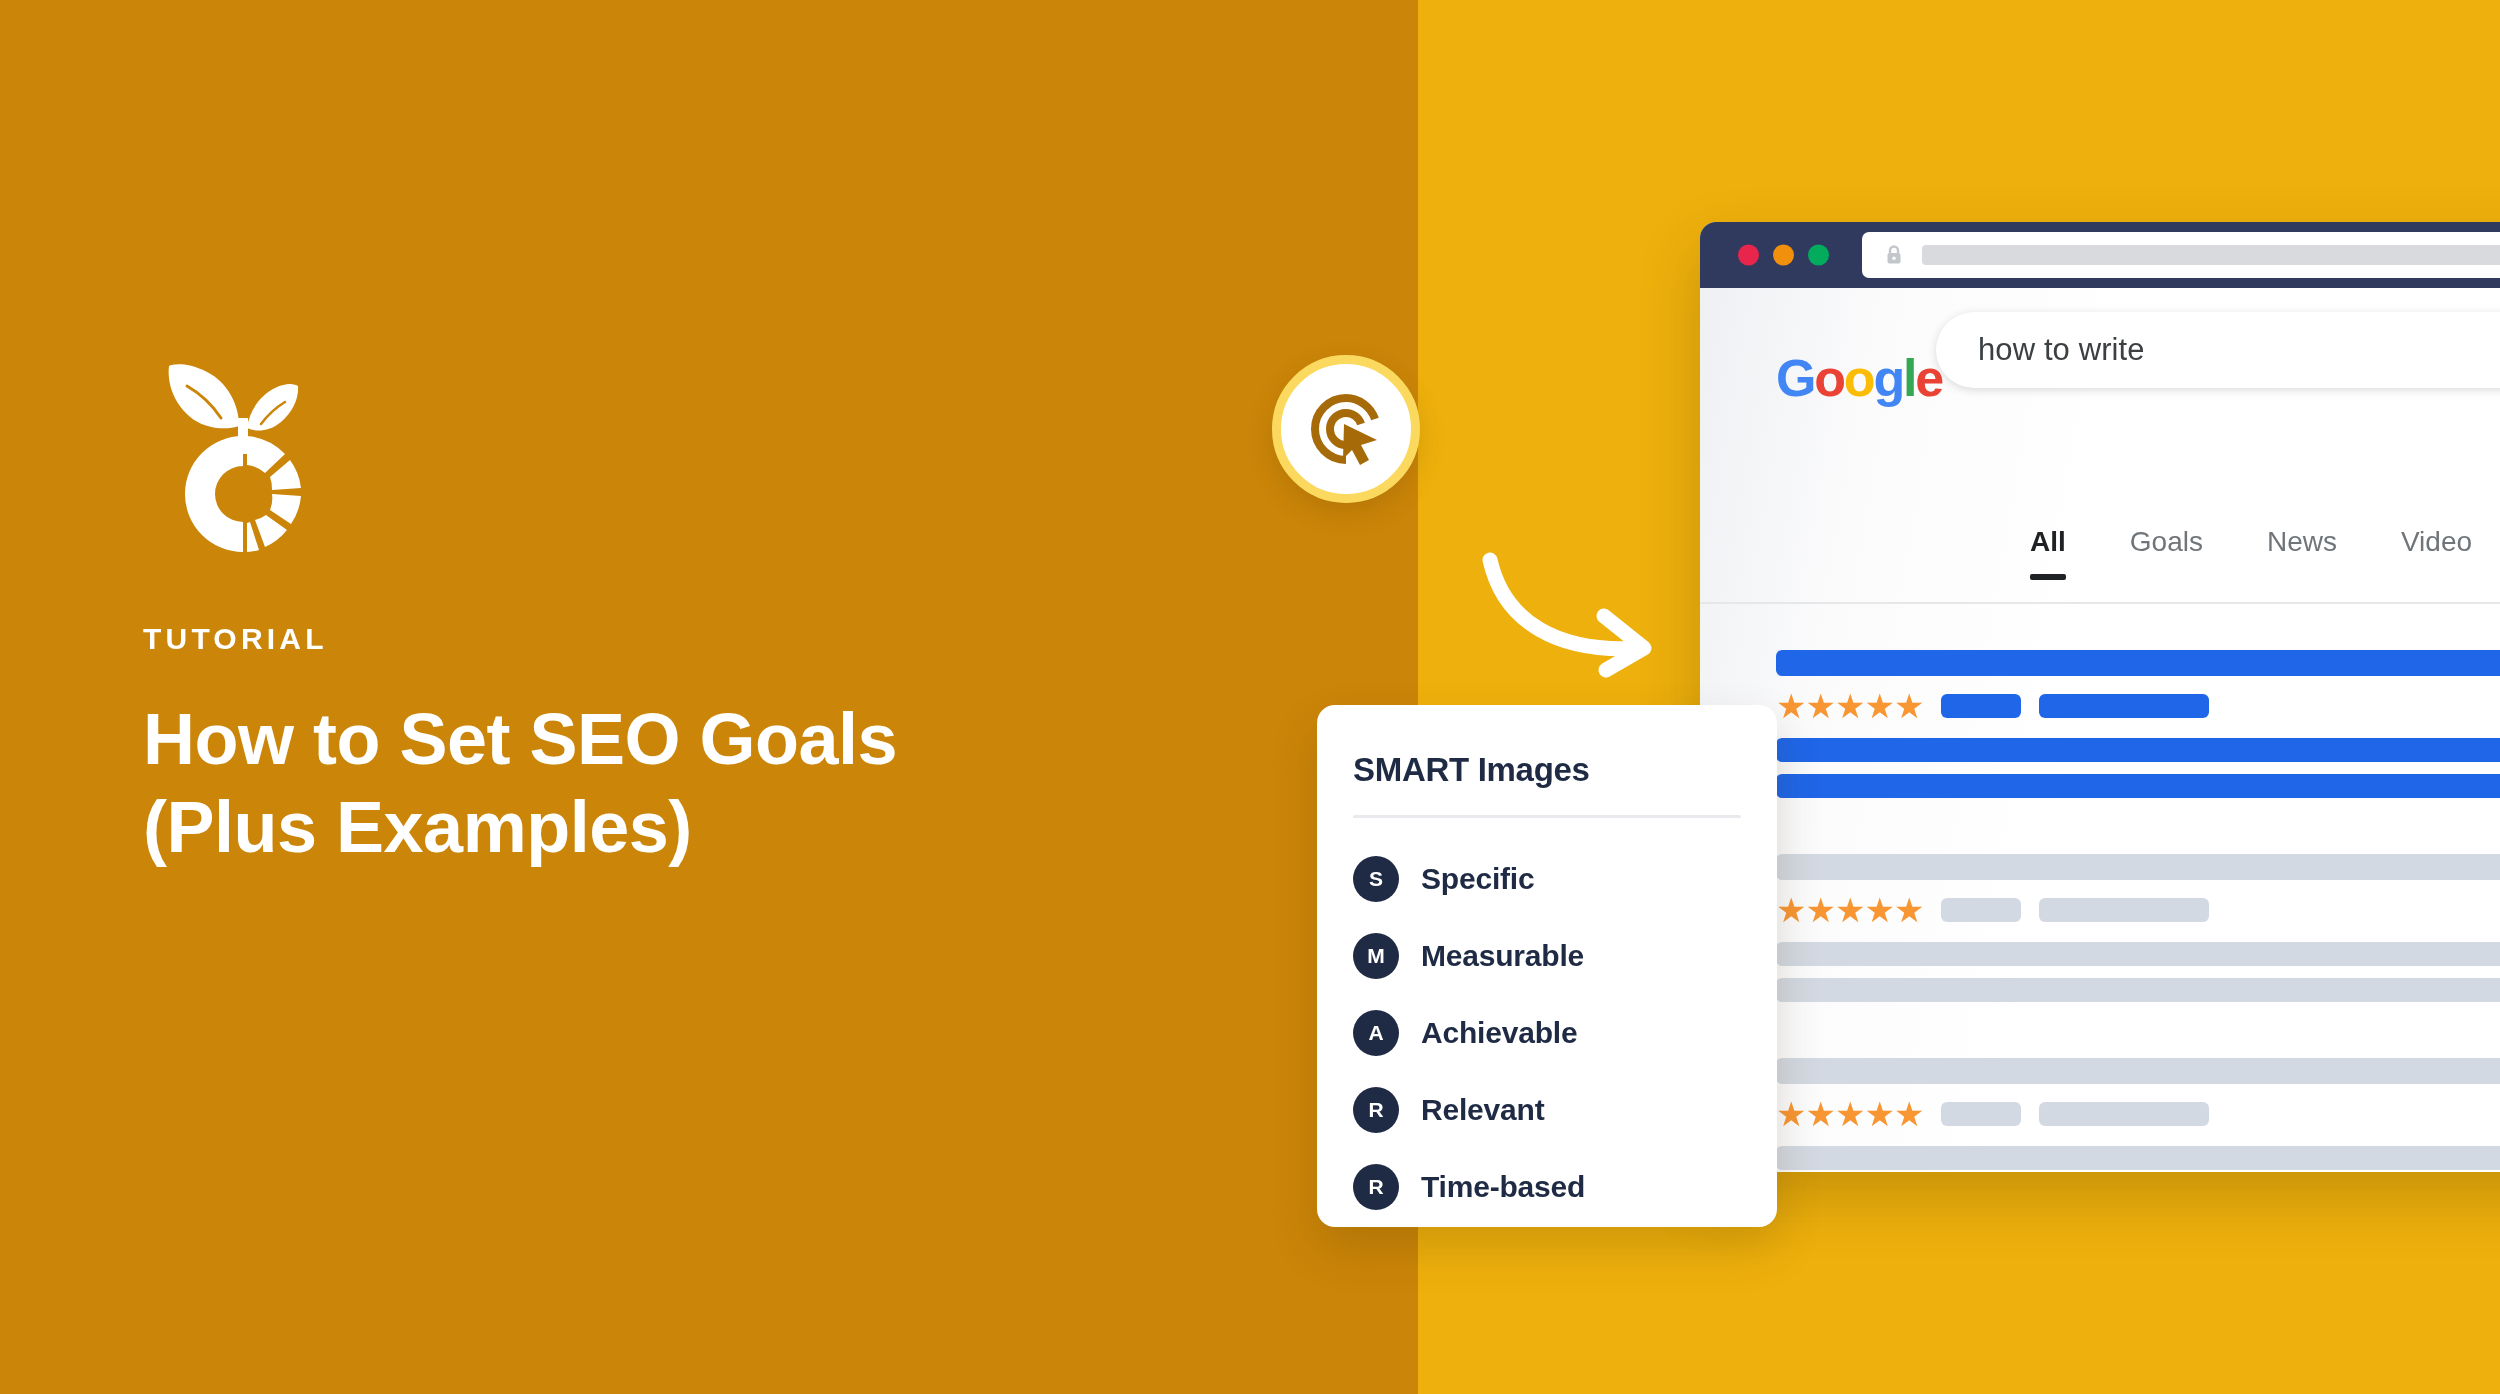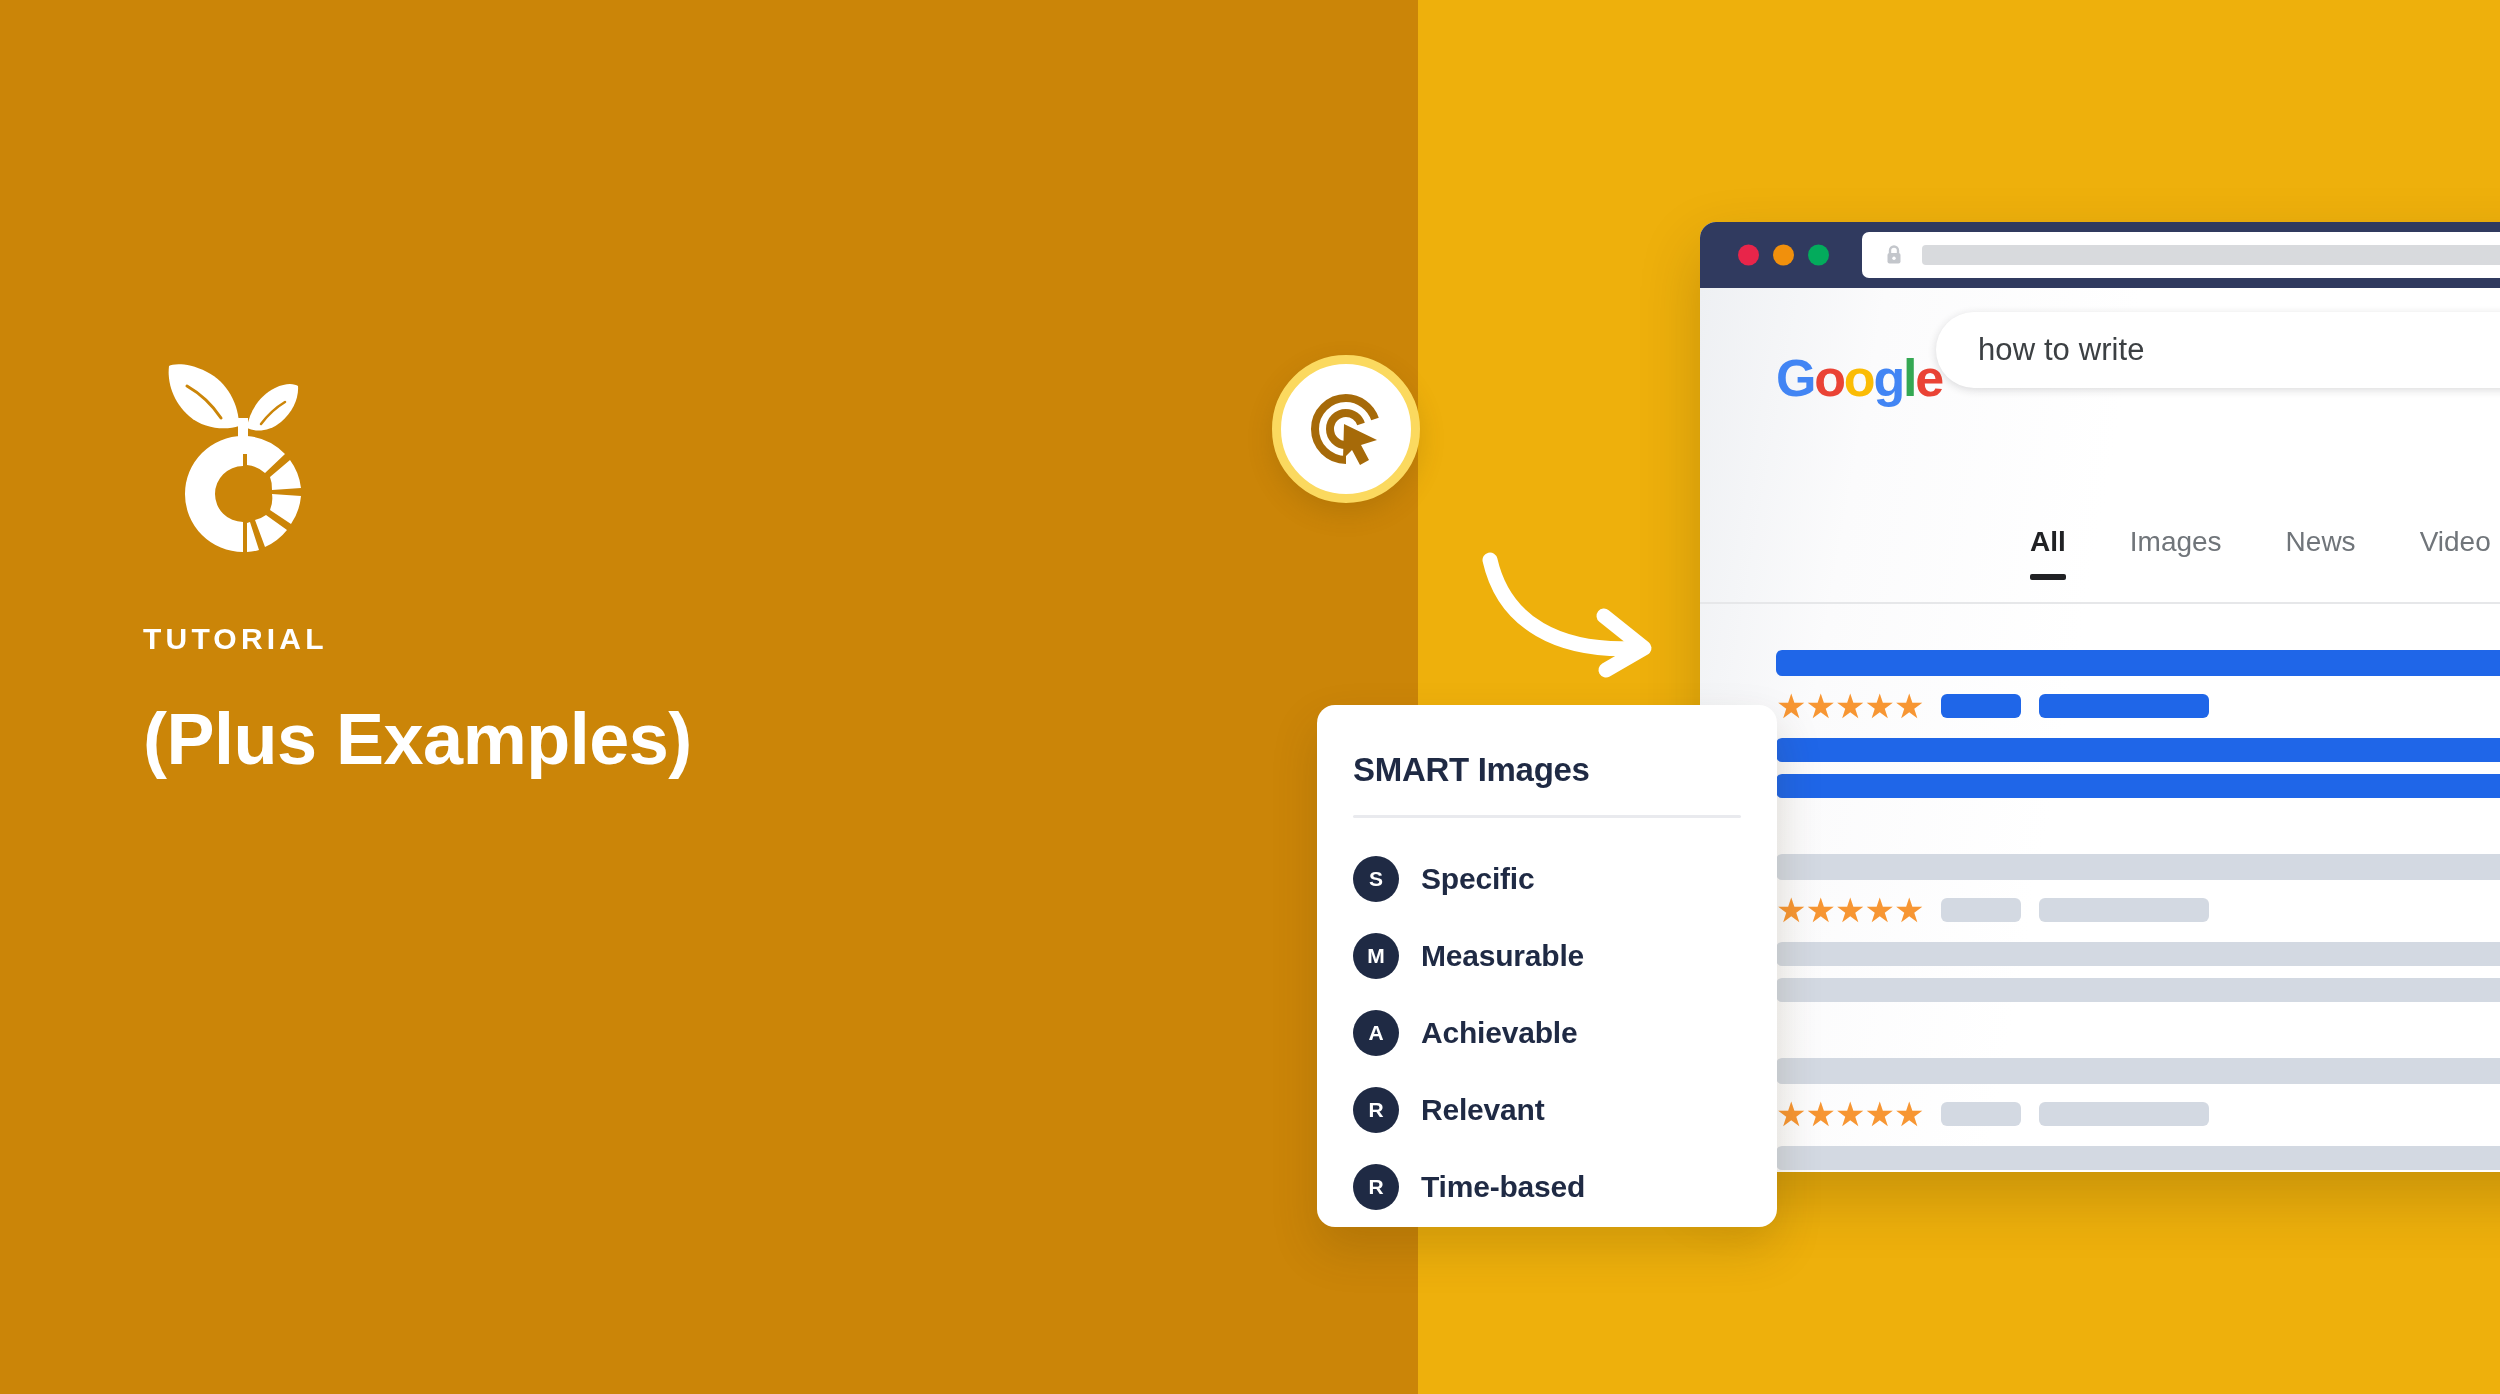--- a/index.html
+++ b/index.html
@@ -355,20 +355,21 @@
           <path d="M58 2 A 58 58 0 0 1 48 30 L 27 16 A 30 30 0 0 0 29 0 Z"></path>
           <path d="M44 36 A 58 58 0 0 1 22 53 L 12 26 A 30 30 0 0 0 23 21 Z"></path>
           <path d="M16 56 A 58 58 0 0 1 4 58 L 4 29 A 30 30 0 0 0 7 28 Z"></path>
         </g>
       </svg>
     </div>
 
     <div class="eyebrow">TUTORIAL</div>
 
     <div class="headline">
+      <span class="line">How to Set SEO Goals</span>
       <span class="line">(Plus Examples)</span>
     </div>
   </div>
 
   <div class="browser">
 
     <div class="browser-bar">
       <div class="dots">
         <span class="dot red"></span>
         <span class="dot yellow"></span>
@@ -393,21 +394,21 @@
           <span class="gb">G</span><span class="gr">o</span><span class="gy">o</span><span class="gb">g</span><span class="gg">l</span><span class="gr">e</span>
         </div>
 
         <div class="searchbox" title="Search Google or type a URL">
           <span class="search-text">how to write</span>
         </div>
       </div>
 
       <div class="tabs">
         <div class="tab active">All</div>
-        <div class="tab">Images</div>
+        <div class="tab">Goals</div>
         <div class="tab">News</div>
         <div class="tab">Video</div>
         <div class="tab">Sh</div>
       </div>
       <div class="tabs-rule"></div>
 
       <div class="results">
 
         <div class="result blue">
           <div class="bar r-title"></div>

